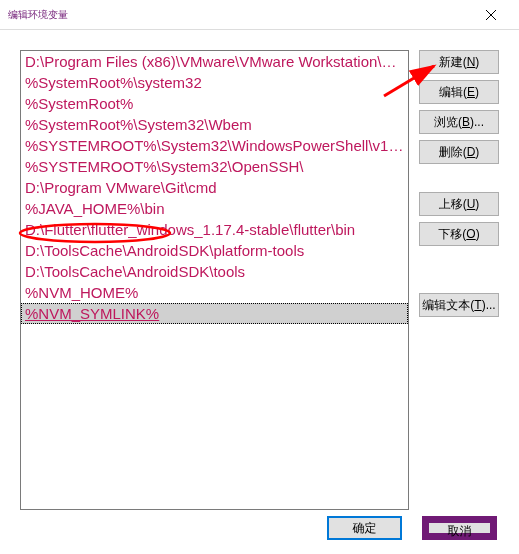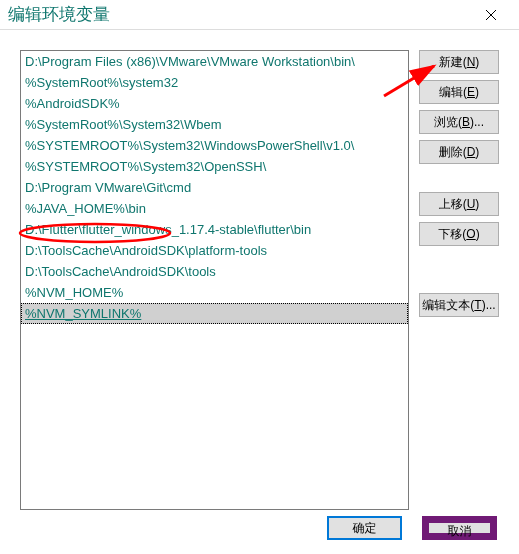--- a/index.html
+++ b/index.html
@@ -1,23 +1,23 @@
 <!DOCTYPE html>
 <html><head>
   <meta charset="utf-8">
   <style>
     * { box-sizing: border-box; margin: 0; padding: 0; }
     body { font-family: "Microsoft YaHei", "Segoe UI", Tahoma, sans-serif; font-size: 12px; background: #fff; width: 519px; height: 554px; overflow: hidden; position: relative; }
     .titlebar { height: 30px; display: flex; align-items: center; padding: 0 8px; background: #fff; border-bottom: 1px solid #ddd; }
-    .titlebar-text { flex: 1; font-size: 17px; color: #0f766e; }
+    .titlebar-text { flex: 1; font-size: 10px; color: #701a75; }
     .close-btn { width: 40px; height: 30px; display: flex; align-items: center; justify-content: center; cursor: pointer; }
     .close-btn svg { width: 10px; height: 10px; }
     .content { padding: 20px 20px 10px 20px; display: flex; gap: 10px; }
     .listbox { flex: 1; border: 1px solid #7a7a7a; background: #fff; height: 460px; overflow: hidden; }
-    .list-item { padding: 3px 4px; font-size: 13px; color: #0f766e; white-space: nowrap; overflow: hidden; text-overflow: ellipsis; cursor: default; line-height: 15px;}
+    .list-item { padding: 3px 4px; font-size: 15px; color: #be185d; white-space: nowrap; overflow: hidden; text-overflow: ellipsis; cursor: default; line-height: 15px;}
     .list-item.selected { background: #d0d0d0; border: 1px dotted #000; padding: 2px 3px; text-decoration: underline; }
     .button-col { width: 80px; display: flex; flex-direction: column; gap: 6px; }
     .btn { height: 24px; border: 1px solid #adadad; background: #e1e1e1; font-size: 12px; cursor: pointer; font-family: inherit; display: flex; align-items: center; justify-content: center; white-space: nowrap; }
     .gap-small { height: 16px; }
     .gap-big { height: 35px; }
     .bottom-bar { position: absolute; bottom: 14px; right: 22px; display: flex; gap: 20px; }
     .bottom-btn { width: 75px; height: 24px; border: 7px solid #701a75; background: #e1e1e1; font-size: 12px; cursor: pointer; font-family: inherit; }
     .bottom-btn.default { border: 2px solid #0078d7; }
     .annot-arrow { position: absolute; left: 380px; top: 60px; pointer-events: none; }
     .annot-circle { position: absolute; left: 18px; top: 222px; pointer-events: none; }
@@ -33,21 +33,21 @@
         <line x1="0" y1="0" x2="10" y2="10" stroke="#000" stroke-width="1"></line>
         <line x1="10" y1="0" x2="0" y2="10" stroke="#000" stroke-width="1"></line>
       </svg>
   </div>
 </div>
 
 <div class="content">
   <div class="listbox" id="listbox">
       <div class="list-item">D:\Program Files (x86)\VMware\VMware Workstation\bin\</div>
       <div class="list-item">%SystemRoot%\system32</div>
-      <div class="list-item">%AndroidSDK%</div>
+      <div class="list-item">%SystemRoot%</div>
       <div class="list-item">%SystemRoot%\System32\Wbem</div>
       <div class="list-item">%SYSTEMROOT%\System32\WindowsPowerShell\v1.0\</div>
       <div class="list-item">%SYSTEMROOT%\System32\OpenSSH\</div>
       <div class="list-item">D:\Program VMware\Git\cmd</div>
       <div class="list-item">%JAVA_HOME%\bin</div>
       <div class="list-item">D:\Flutter\flutter_windows_1.17.4-stable\flutter\bin</div>
       <div class="list-item">D:\ToolsCache\AndroidSDK\platform-tools</div>
       <div class="list-item">D:\ToolsCache\AndroidSDK\tools</div>
       <div class="list-item">%NVM_HOME%</div>
       <div class="list-item selected">%NVM_SYMLINK%</div>

